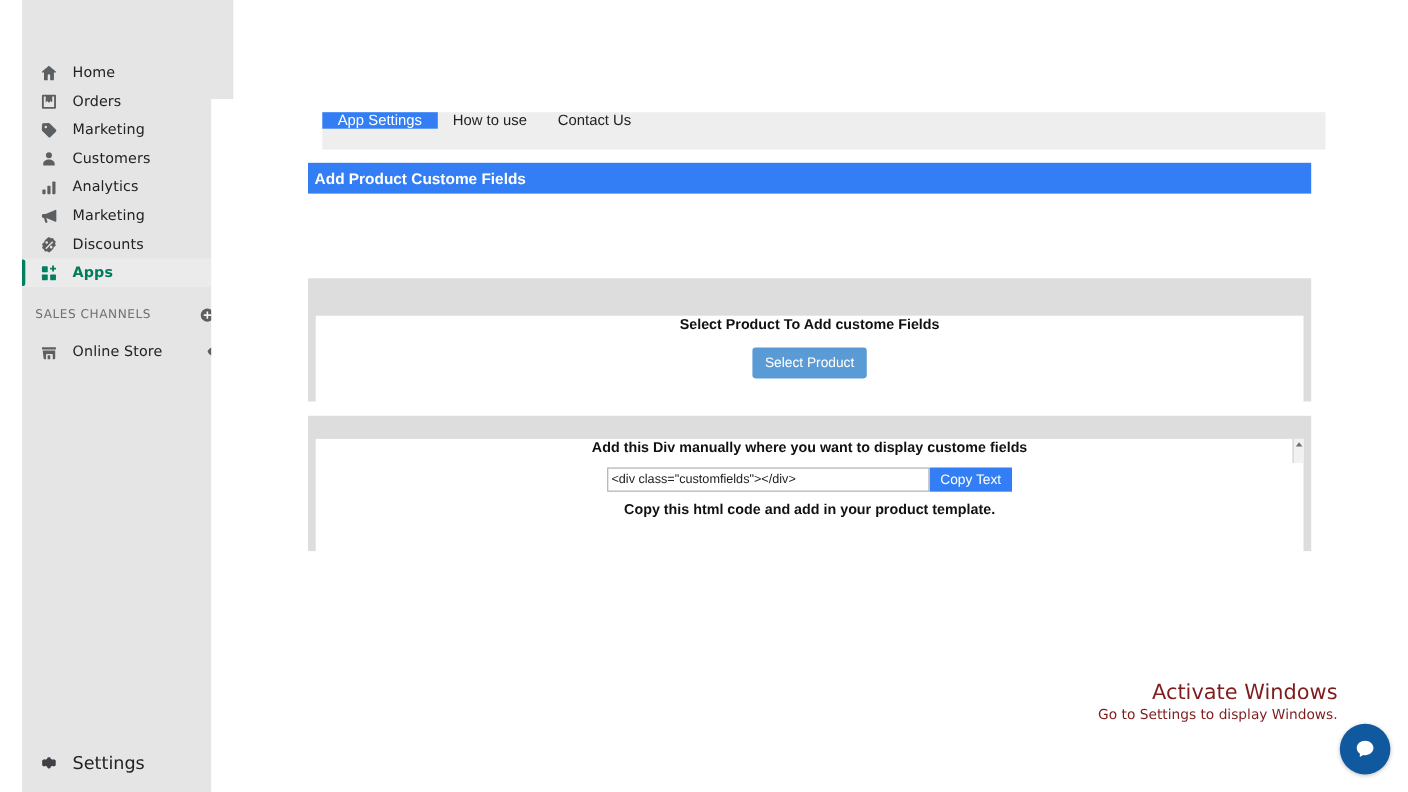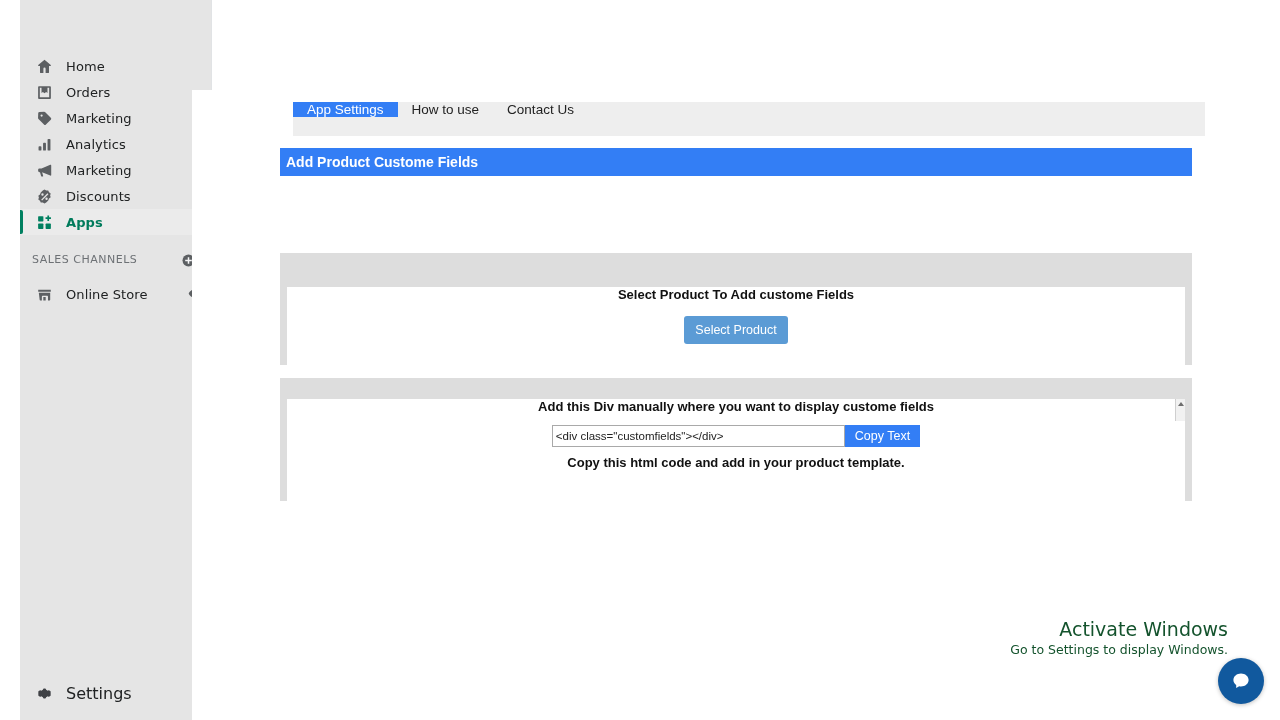--- a/index.html
+++ b/index.html
@@ -223,23 +223,23 @@
   }
   .panel2 .sub-note {
     text-align: center;
     margin-top: 8px;
     font-size: 13px; font-weight: bold; color: #111111;
     font-family: "Liberation Sans", sans-serif;
   }
 
   
   .watermark {
-    position: absolute; right: 52px; top: 617px;
+    position: absolute; right: 64px; top: 617px;
     text-align: right;
-    color: #14532d;
+    color: #7f1d1d;
     font-family: "DejaVu Sans", sans-serif;
     user-select: none;
   }
   .watermark .l1 { font-size: 19px; line-height: 24px; }
   .watermark .l2 { font-size: 12.5px; line-height: 18px; }
 
   
   .chat-fab {
     position: absolute; right: 16px; bottom: 16px;
     width: 46px; height: 46px;
@@ -279,20 +279,29 @@
 
       <div class="nav-item">
         <span class="ico">
           <svg width="17" height="17" viewBox="0 0 20 20">
               <path fill="#5c5f62" d="M17.4 9.1 10.9 2.6a1.8 1.8 0 0 0-1.3-.5l-5.4.2a1.6 1.6 0 0 0-1.6 1.6l-.2 5.4a1.8 1.8 0 0 0 .5 1.3l6.5 6.5a1.6 1.6 0 0 0 2.3 0l5.7-5.7a1.6 1.6 0 0 0 0-2.3zM6.6 7.8A1.3 1.3 0 1 1 7.9 6.5 1.3 1.3 0 0 1 6.6 7.8z"></path>
             </svg>
         </span>
         <span class="lbl">Marketing</span>
       </div>
 
+      <div class="nav-item">
+        <span class="ico">
+          <svg width="17" height="17" viewBox="0 0 20 20">
+              <circle cx="10" cy="6" r="3.2" fill="#5c5f62"></circle>
+              <path fill="#5c5f62" d="M10 10.6c-3.4 0-6.1 1.9-6.1 4.2v2.1h12.2v-2.1c0-2.3-2.7-4.2-6.1-4.2z"></path>
+            </svg>
+        </span>
+        <span class="lbl">Customers</span>
+      </div>
 
       <div class="nav-item">
         <span class="ico">
           <svg width="17" height="17" viewBox="0 0 20 20">
               <rect x="3" y="12" width="3.4" height="5.2" rx="1" fill="#5c5f62"></rect>
               <rect x="8.3" y="8" width="3.4" height="9.2" rx="1" fill="#5c5f62"></rect>
               <rect x="13.6" y="3.4" width="3.4" height="13.8" rx="1" fill="#5c5f62"></rect>
             </svg>
         </span>
         <span class="lbl">Analytics</span>

